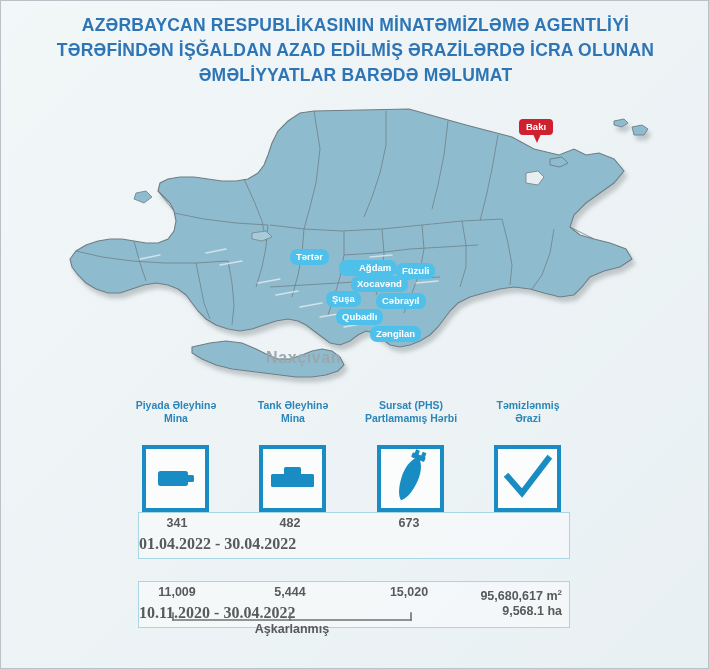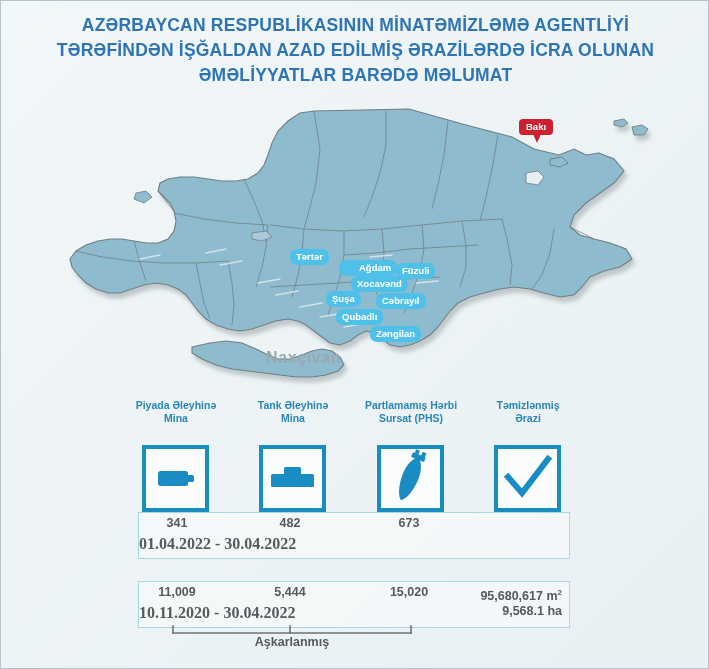--- a/index.html
+++ b/index.html
@@ -162,21 +162,21 @@
     font-size: 16px;
     font-weight: bold;
     white-space: nowrap;
     font-family: Liberation Serif, serif;
   }
 
   
   #bracket-area {
     position: absolute;
     left: 0;
-    top: 620px;
+    top: 607px;
     width: 568px;
     height: 40px;
   }
   #bracket-svg { display: block; }
   #bracket-label {
     position: absolute;
     top: 14px;
     left: 172px;
     width: 238px;
     text-align: center;
@@ -337,22 +337,22 @@
       <div class="legend-label">Mina</div>
     </div>
     <div class="icon-box" style="left:258px;">
       <svg width="59" height="59" viewBox="0 0 59 59">
         <rect x="8" y="25" width="43" height="13" rx="1.5" fill="#1a8cc4"></rect>
         <rect x="21" y="18" width="17" height="8" rx="1.5" fill="#1a8cc4"></rect>
       </svg>
     </div>
 
     <div class="legend-col" style="left:330px; width:160px;">
+      <div class="legend-label">Sursat (PHS)</div>
       <div class="legend-label">Partlamamış Hərbi</div>
-      <div class="legend-label">Sursat (PHS)</div>
     </div>
     <div class="icon-box" style="left:376px;">
       <svg width="59" height="59" viewBox="0 0 59 59">
         <g transform="rotate(22 29 29)">
           <path d="M 29 6
                    C 36 12, 38 22, 37 32
                    C 36 43, 33 50, 29 53
                    C 25 50, 22 43, 21 32
                    C 20 22, 22 12, 29 6 Z" fill="#1a8cc4"></path>
           <rect x="22" y="4" width="14" height="5" rx="1" fill="#1a8cc4"></rect>

